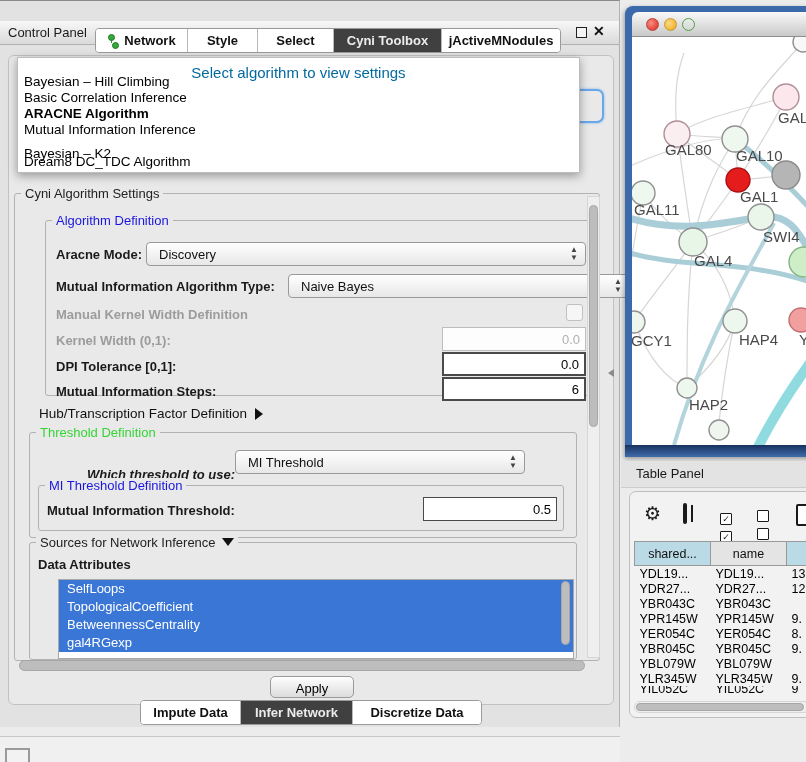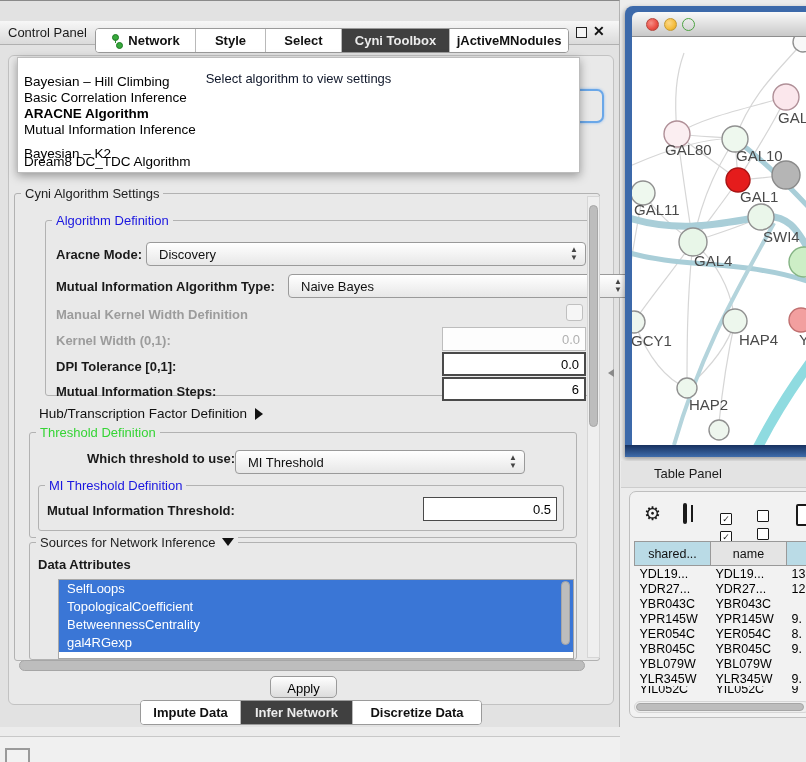--- a/index.html
+++ b/index.html
@@ -15,51 +15,51 @@
   .seg{position:absolute;display:flex;height:23px;border:1px solid #9a9a9a;border-radius:4px;background:#fff;overflow:hidden;}
   .seg .tab{display:flex;align-items:center;justify-content:center;font-size:13px;font-weight:bold;color:#111;border-right:1px solid #b9b9b9;box-sizing:border-box;background:#fff;}
   .seg .tab:last-child{border-right:none;}
   .seg .tab.sel{background:#404040;color:#ececec;}
   
   .content-panel{position:absolute;left:8px;top:54px;width:604px;height:648px;background:#e9e9e9;border:1px solid #c2c2c2;border-radius:6px;}
   .remnant{position:absolute;color:#555;opacity:.14;font-size:13px;}
   .focus-combo{position:absolute;left:552px;top:88px;width:48px;height:30px;border:2px solid #6aa7e8;border-radius:7px;box-shadow:0 0 3px #8ab9ef;background:#e9e9e9;}
   
   .dropdown{position:absolute;left:17px;top:57px;width:561px;height:114px;background:#fff;border:1px solid #bdbdbd;box-shadow:0 3px 9px rgba(0,0,0,.35);z-index:9;}
-  .dd-hint{position:absolute;left:0;top:13px;width:100%;text-align:center;font-size:13px;color:#0f172a;}
+  .dd-hint{position:absolute;left:0;top:6px;width:100%;text-align:center;font-size:15px;color:#0369a1;}
   .dd-item{position:absolute;left:6px;font-size:13.5px;color:#000;white-space:nowrap;}
   .dd-item.bold{font-weight:bold;}
   
   .fs{position:absolute;border:1px solid #b2b2b2;border-radius:3px;box-sizing:border-box;}
   .fs-legend{position:absolute;top:-8px;left:6px;background:#e9e9e9;padding:0 4px;font-size:13px;white-space:nowrap;}
   .lbl{position:absolute;font-size:13px;font-weight:bold;color:#1a1a1a;white-space:nowrap;}
   .lbl.dis{color:#9c9c9c;}
   .combo{position:absolute;height:24px;border:1px solid #9a9a9a;border-radius:4px;background:linear-gradient(#ffffff,#e7e7e7);box-sizing:border-box;}
   .combo .cval{position:absolute;left:12px;top:4px;font-size:13px;color:#111;}
   .stepper{position:absolute;right:7px;top:3px;font-size:8px;line-height:8px;color:#444;text-align:center;}
   .tfield{position:absolute;height:24px;box-sizing:border-box;border:2px solid #4a4a4a;background:#fff;font-family:"Liberation Sans",sans-serif;font-size:13px;text-align:right;padding:0 5px;color:#000;}
   .tfield.dis{border:1px solid #bdbdbd;color:#b0b0b0;background:#fdfdfd;}
   .chk{position:absolute;width:15px;height:15px;border:1.5px solid #c0c0c0;border-radius:3px;background:#f6f6f6;}
   .tri-r{display:inline-block;width:0;height:0;border-left:8px solid #111;border-top:6px solid transparent;border-bottom:6px solid transparent;vertical-align:-2px;margin-left:8px;}
   .tri-d{display:inline-block;width:0;height:0;border-top:8px solid #111;border-left:6px solid transparent;border-right:6px solid transparent;vertical-align:1px;margin-left:6px;}
   .attr-list{position:absolute;left:42px;top:36px;width:514px;height:78px;background:#fff;border:1px solid #a8a8a8;overflow:hidden;}
   .attr-item{height:18px;line-height:18px;padding-left:8px;font-size:13px;color:#fff;background:#3a76d6;}
   .sb-track{position:absolute;background:#efefef;border:1px solid #d6d6d6;box-sizing:border-box;}
   .sb-thumb{position:absolute;background:#bdbdbd;border:1px solid #a6a6a6;border-radius:5px;box-sizing:border-box;}
-  .apply-btn{position:absolute;left:270px;top:675px;width:67px;height:22px;border:1px solid #9a9a9a;border-radius:5px;background:linear-gradient(#fefefe,#dcdcdc);font-size:13px;text-align:center;line-height:21px;}
+  .apply-btn{position:absolute;left:270px;top:675px;width:84px;height:22px;border:1px solid #9a9a9a;border-radius:5px;background:linear-gradient(#fefefe,#dcdcdc);font-size:13px;text-align:center;line-height:21px;}
   
   .net-win{position:absolute;left:625px;top:6px;width:186px;height:451px;background:#3c69aa;border-radius:8px 0 0 0;box-shadow:-1px 2px 5px rgba(0,0,0,.35);}
   .net-titlebar{position:absolute;left:7px;top:6px;width:179px;height:24px;background:linear-gradient(#f9f9f9,#c9c9c9);border-bottom:1px solid #8e8e8e;border-radius:6px 0 0 0;}
   .tl{position:absolute;top:6px;width:13px;height:13px;border-radius:50%;box-sizing:border-box;}
   .net-canvas{position:absolute;left:7px;top:31px;width:179px;height:408px;background:#fff;overflow:hidden;}
   .net-bottom{position:absolute;left:0;top:439px;width:186px;height:12px;background:linear-gradient(#17315f,#3f6cab);}
   .net-label{font-size:15px;fill:#4a4a4a;font-family:"Liberation Sans",sans-serif;}
   
   .tp-titlebar{position:absolute;left:621px;top:461px;width:185px;height:26px;background:#e3e3e3;border-bottom:1px solid #cdcdcd;}
-  .tp-title{position:absolute;left:15px;top:5px;font-size:13px;color:#1a1a1a;margin-left:18px;}
+  .tp-title{position:absolute;left:15px;top:5px;font-size:13px;color:#1a1a1a;}
   .tp-box{position:absolute;left:629px;top:491px;width:185px;height:227px;background:#f2f2f2;border:1px solid #bfbfbf;border-radius:7px 0 0 7px;box-sizing:border-box;}
   .gear{font-size:19px;color:#1a1a1a;line-height:19px;}
   .cols-icon{width:16px;height:16px;border:2px solid #1a1a1a;border-radius:2px;position:relative;}
   .cols-icon:after{content:"";position:absolute;left:6px;top:0;width:2px;height:100%;background:#1a1a1a;}
   .cb{display:inline-block;width:10px;height:10px;border:1.5px solid #1a1a1a;border-radius:1px;font-size:9px;line-height:10px;text-align:center;color:#1a1a1a;margin-right:3px;background:#fff;}
   .page-icon{position:absolute;width:16px;height:18px;border:2px solid #1a1a1a;border-radius:2px;background:#fff;}
   .tbl{position:absolute;left:4px;top:49px;width:200px;border-collapse:collapse;table-layout:fixed;font-size:12.5px;}
   .tbl th{height:21px;border:1px solid #999;font-weight:normal;text-align:center;overflow:hidden;white-space:nowrap;}
   .tbl td{height:15px;padding:0 0 0 5px;text-align:left;overflow:hidden;white-space:nowrap;color:#000;border:none;}
   .th-blue{background:#badbe6;}
@@ -76,21 +76,21 @@
 <div class="root">
 
   <div class="cp">
     <div class="cp-titlebar">
       <span class="cp-title">Control Panel</span>
       <span class="win-float"></span>
       <span class="win-close">✕</span>
     </div>
 
     <div class="seg" style="left:95px;top:27px;">
-      <div class="tab" style="width:100px;justify-content:center;">
+      <div class="tab" style="width:92px;justify-content:center;">
         <span class="net-tab-icon">
           <i style="left:1px;top:0;width:5px;height:5px;"></i>
           <i style="left:5px;top:8px;width:5px;height:5px;"></i>
           <i style="left:4px;top:5px;width:1px;height:4px;border-radius:0;border:none;background:#2c8f31;"></i>
         </span>
         <span>Network</span>
       </div>
       <div class="tab" style="width:70px;">
           <span>Style</span>
         </div>
@@ -143,21 +143,21 @@
         <input class="tfield" style="left: 396px; top: 156px; width: 144px;" value="6">
       </div>
 
       <div class="abs" style="left:24px;top:212px;font-size:13.5px;color:#111;">
         <span>Hub/Transcription Factor Definition</span><span class="tri-r"></span>
       </div>
 
       <div class="fs" style="left:14px;top:238px;width:548px;height:106px;">
         <span class="fs-legend" style="color:#35d435;">Threshold Definition</span>
 
-        <span class="lbl" style="left:57px;top:18px;">Which threshold to use:</span>
+        <span class="lbl" style="left:57px;top:34px;font-style:italic;">Which threshold to use:</span>
         <div class="combo" style="left:205px;top:17px;width:290px;">
           <span class="cval">MI Threshold</span>
           <span class="stepper">▲<br>▼</span>
         </div>
 
         <div class="fs" style="left:8px;top:52px;width:526px;height:46px;">
           <span class="fs-legend" style="color:#1a16e0;">MI Threshold Definition</span>
           <span class="lbl" style="left:8px;top:17px;">Mutual Information Threshold:</span>
           <input class="tfield" style="left: 384px; top: 11px; width: 134px; border-width: 1.5px;" value="0.5">
         </div>

